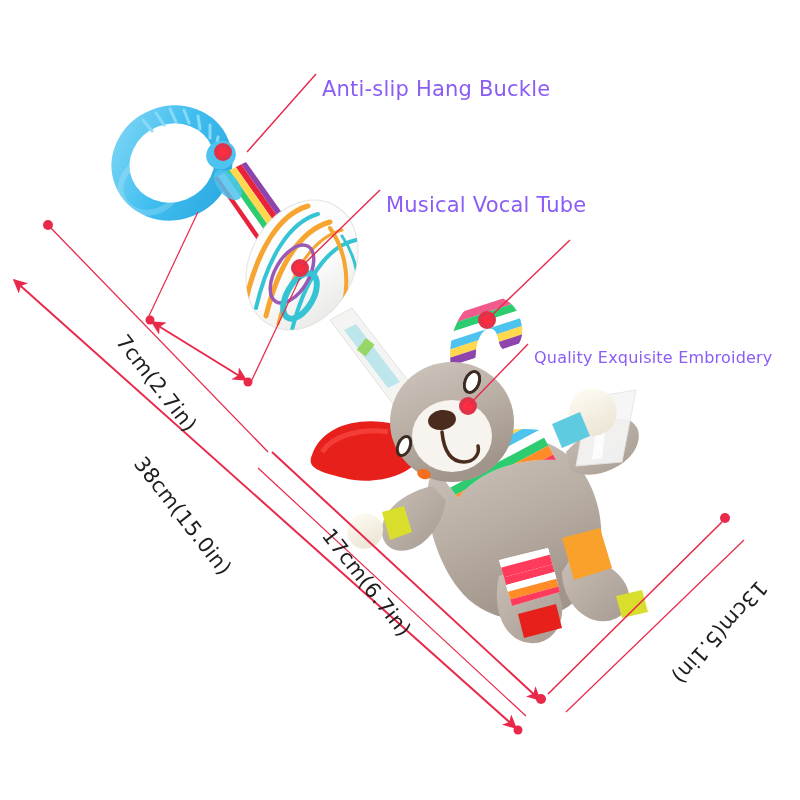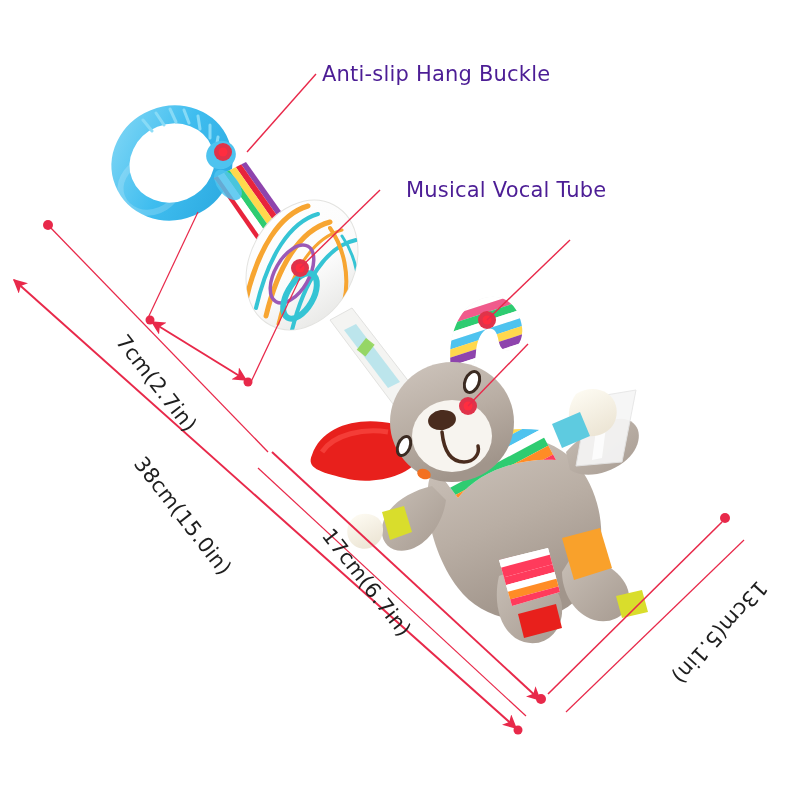--- a/index.html
+++ b/index.html
@@ -1,22 +1,22 @@
 <!DOCTYPE html>
 <html><head>
 <meta charset="utf-8">
 <style>
   html,body{margin:0;padding:0;background:#fff;}
   body{width:800px;height:800px;overflow:hidden;
        font-family:"DejaVu Sans","Liberation Sans",sans-serif;}
   #stage{position:relative;width:800px;height:800px;background:#ffffff;}
   svg.layer{position:absolute;left:0;top:0;width:800px;height:800px;}
-  .calloutText{position:absolute;color:#4c1d95;font-size:21px;
+  .calloutText{position:absolute;color:#8b5cf6;font-size:21px;
       font-family:"DejaVu Sans","Liberation Sans",sans-serif;
-      white-space:nowrap;letter-spacing:.2px;}
+      white-space:nowrap;letter-spacing:.2px;margin-top:15px;}
   .dimText{position:absolute;color:#1e1e1e;font-size:21px;
       font-family:"DejaVu Sans","Liberation Sans",sans-serif;
       white-space:nowrap;transform-origin:left top;letter-spacing:.2px;}
 </style>
 </head>
 <body>
 
 <div id="stage">
 
   <svg class="layer" viewBox="0 0 800 800">
@@ -283,20 +283,21 @@
     </g>
 
     <g stroke="#e8294a" fill="none">
       <circle cx="725" cy="518" r="5" fill="#e8294a" stroke="none"></circle>
       <line x1="722" y1="522" x2="548" y2="694" stroke-width="1.6"></line>
       <line x1="744" y1="540" x2="566" y2="712" stroke-width="1.2"></line>
     </g>
   </svg>
 
   <div class="calloutText" style="left:322px;top:62px;">Anti-slip Hang Buckle</div>
-  <div class="calloutText" style="left:406px;top:178px;">Musical Vocal Tube</div>
+  <div class="calloutText" style="left:386px;top:178px;">Musical Vocal Tube</div>
+  <div class="calloutText" style="left:534px;top:333px;font-size:16px;">Quality Exquisite Embroidery</div>
 
   <div class="dimText" style="left:130px;top:330px;transform:rotate(52deg);">7cm(2.7in)</div>
   <div class="dimText" style="left:148px;top:452px;transform:rotate(52deg);">38cm(15.0in)</div>
   <div class="dimText" style="left:336px;top:524px;transform:rotate(52deg);">17cm(6.7in)</div>
   <div class="dimText" style="left:772px;top:592px;transform:rotate(132deg);">13cm(5.1in)</div>
 
 </div>
 
 </body></html>

